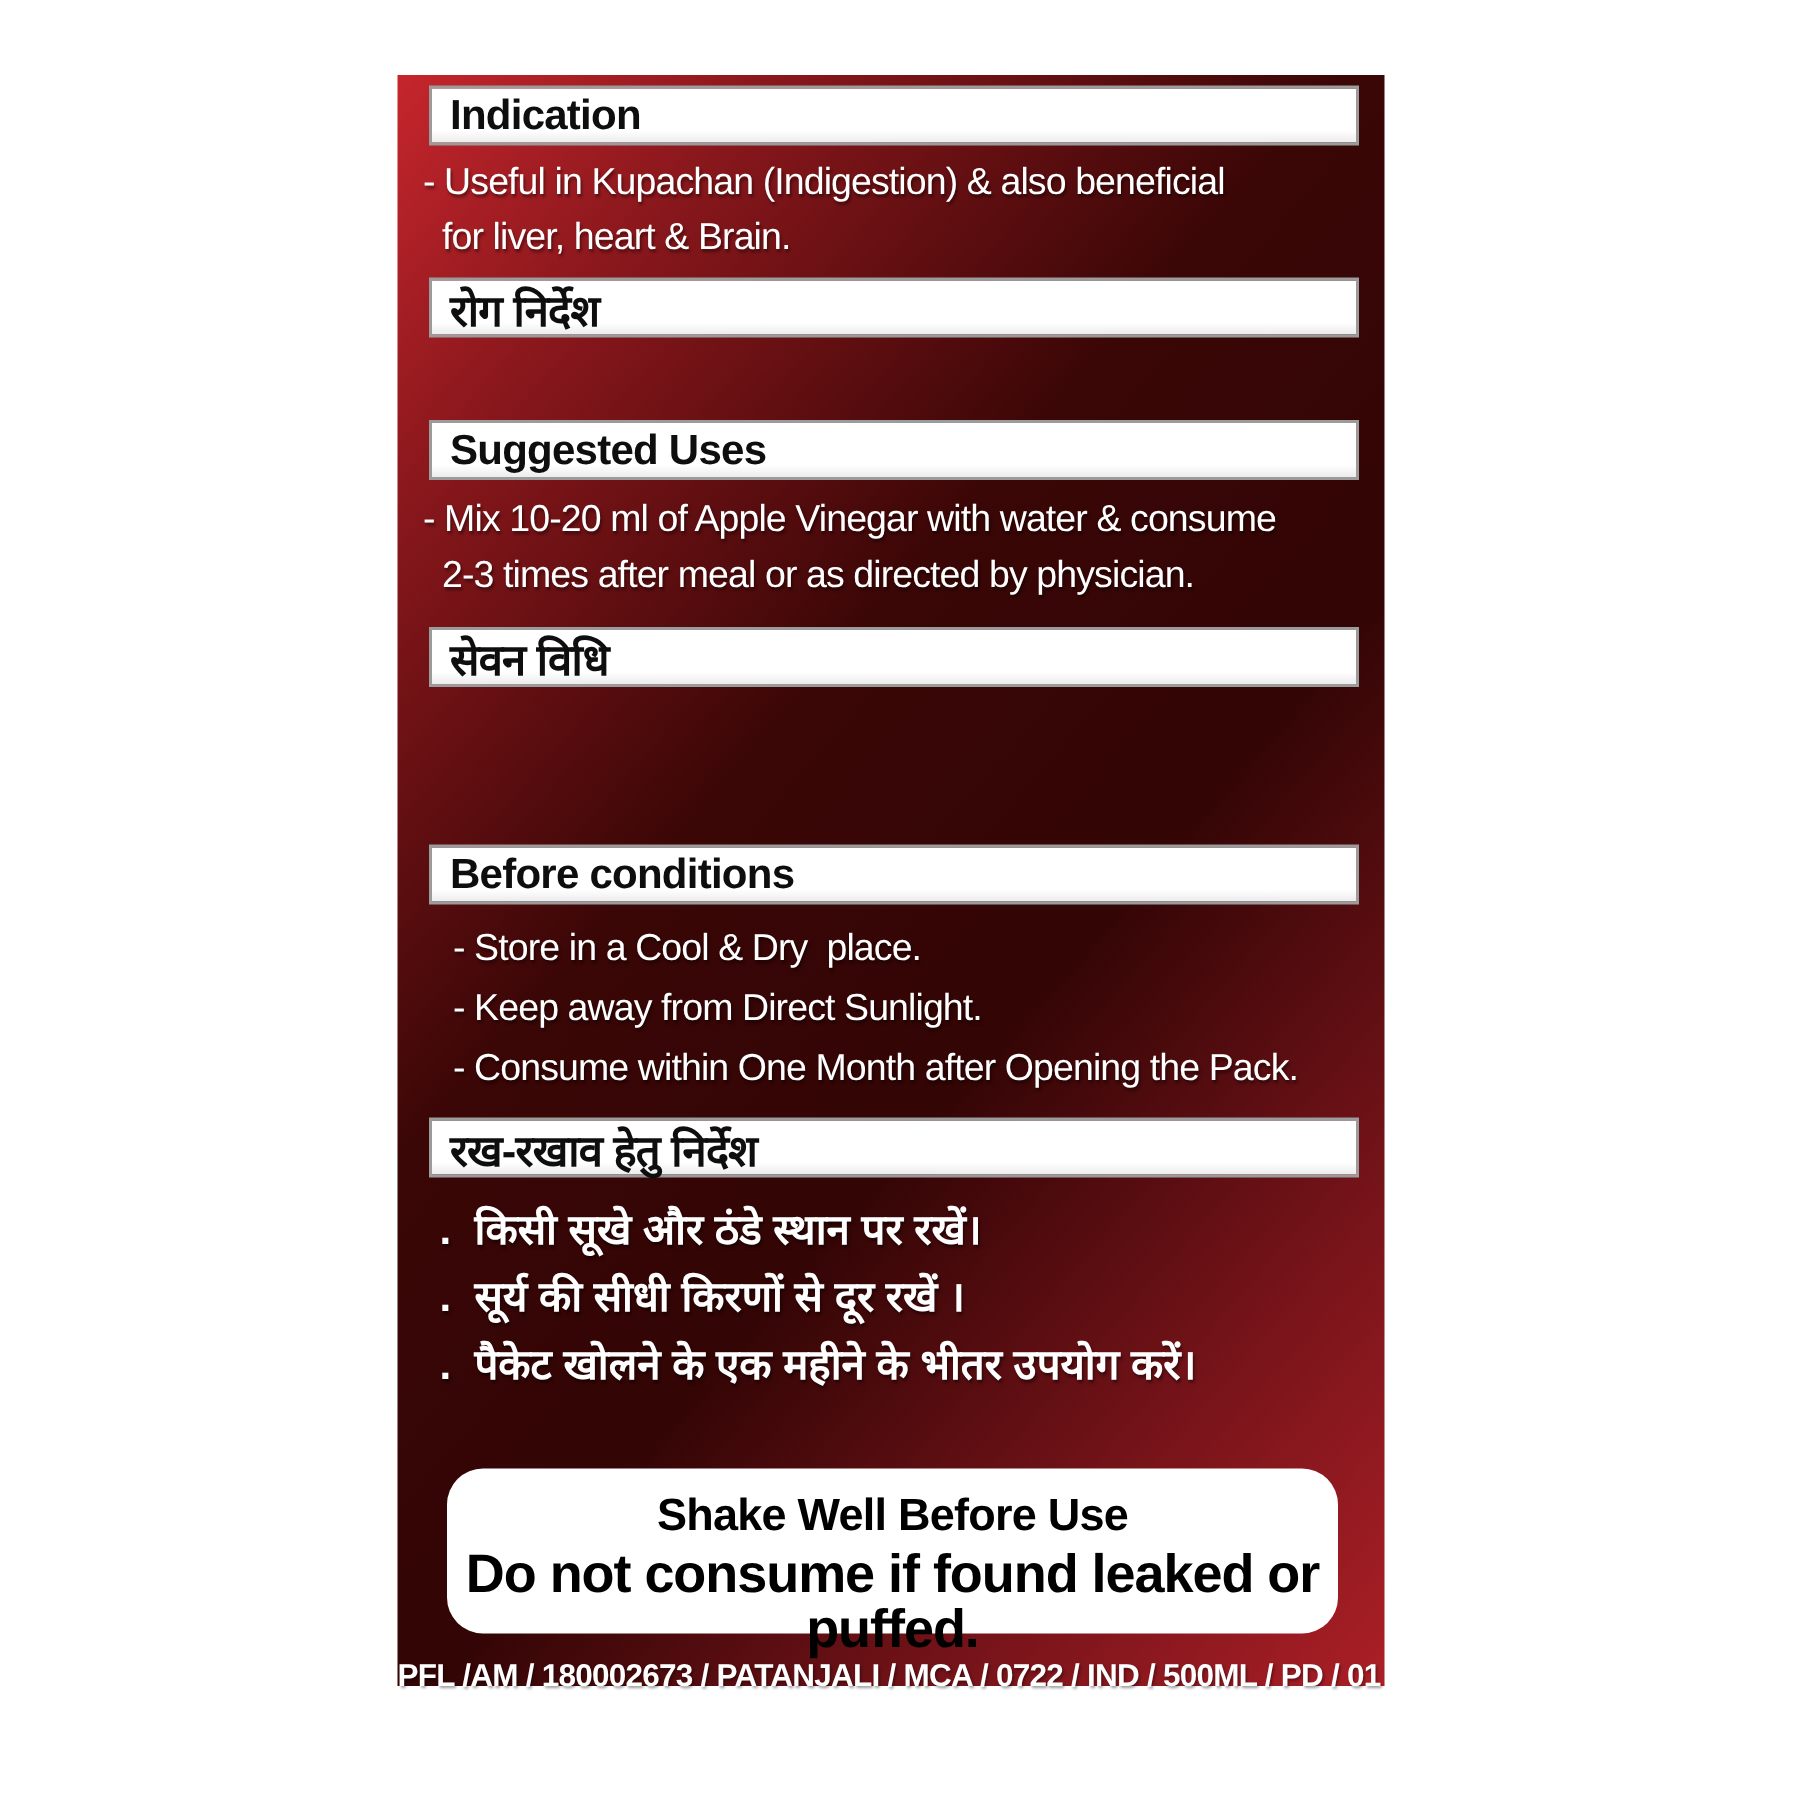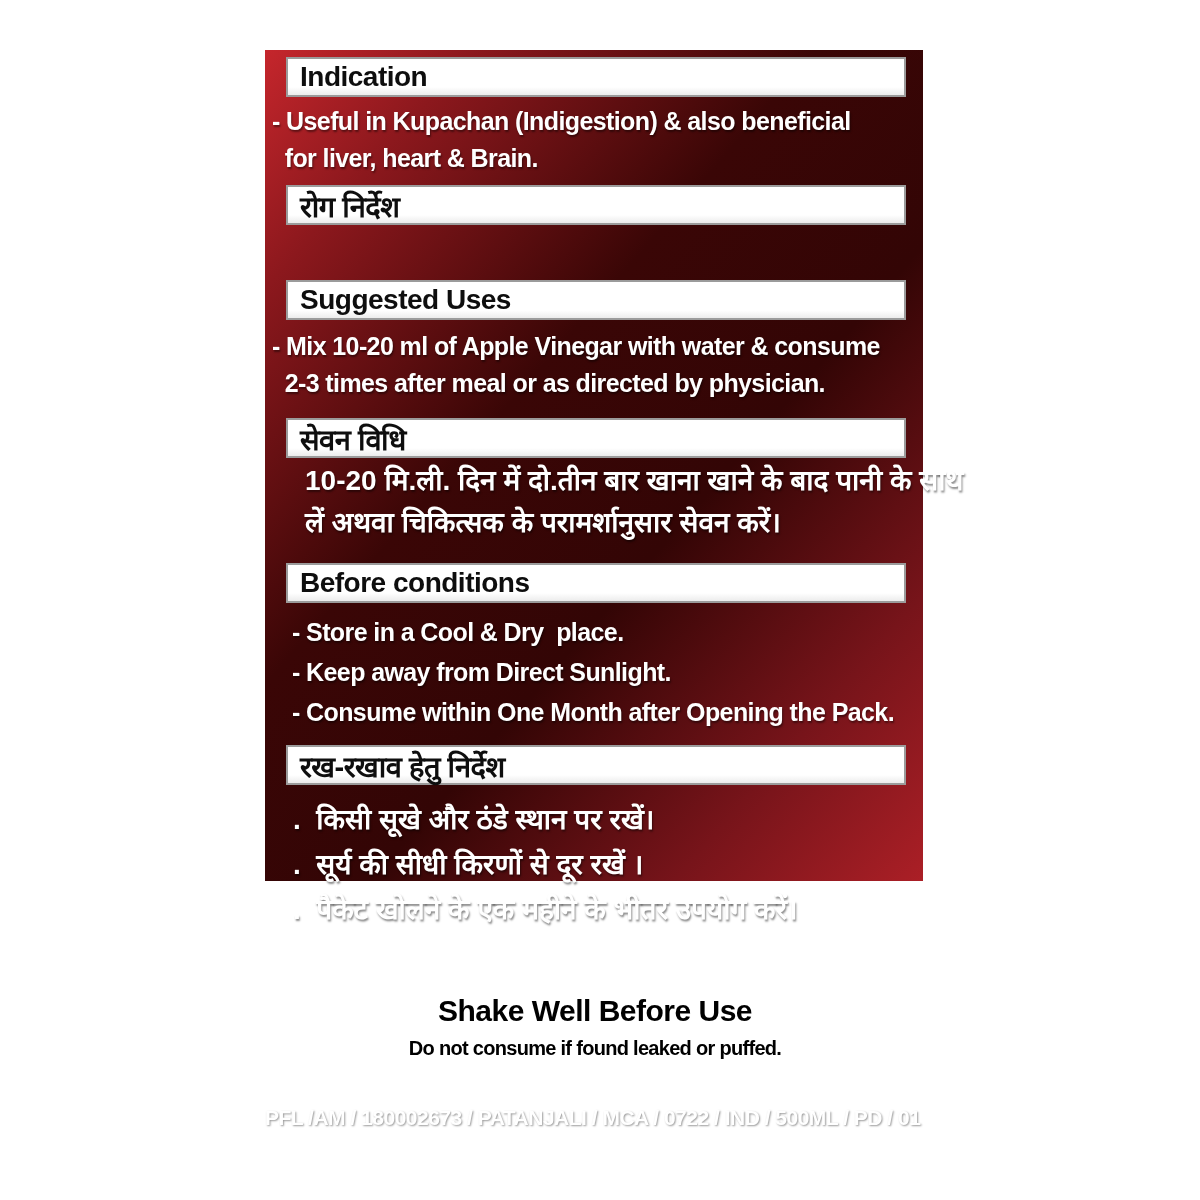--- a/index.html
+++ b/index.html
@@ -6,21 +6,21 @@
   body{
     width:1200px;height:1200px;
     background:#ffffff;
     font-family:"Liberation Sans", sans-serif;
     position:relative;
     overflow:hidden;
   }
   .panel{
     position:absolute;
     left:265px; top:50px;
-    width:658px; height:831px;
+    width:658px; height:1074px;
     background:linear-gradient(131deg,
       #c5262c 0%, #8c181d 15%, #3a0606 40%,
       #330505 60%, #77141a 82%, #ab1f26 100%);
     box-sizing:border-box;
     padding-left:16px;
   }
   .bar{
     position:absolute;
     left:21px; width:620px; height:40px;
     background:linear-gradient(#ffffff 0%, #ffffff 78%, #ececec 100%);
@@ -30,43 +30,43 @@
     padding-left:12px;
     color:#0e0e0e;
     font-weight:bold;
     font-size:28px;
     letter-spacing:-0.5px;
     white-space:nowrap;
   }
   .bar.hindi{ font-size:29px; font-weight:bold; }
   .txt{
     position:absolute;
-    left:7px; right:20px;
+    left:17px; right:20px;
     color:#ffffff;
-    font-weight:bold;
+    font-weight:normal;
     white-space:pre;
     text-shadow:1px 2px 2px rgba(0,0,0,0.45);
   }
   .eng{ font-size:25px; line-height:37px; letter-spacing:-0.6px; }
   .hin{ font-size:28px; line-height:42px; left:40px; font-weight:bold; }
   .storage-list{ line-height:40px; }
   .hin-list{ line-height:45px; left:28px; }
   .shake-box{
     position:absolute;
     left:33px; top:929px;
     width:594px; height:110px;
     background:#ffffff;
     border-radius:24px;
     box-sizing:border-box;
     text-align:center;
     padding-top:13px;
     color:#000000;
   }
   .shake-box .l1{ font-size:30px; font-weight:bold; line-height:38px; letter-spacing:-0.5px; }
-  .shake-box .l2{ font-size:20px; font-weight:bold; line-height:37px; letter-spacing:-0.7px; }
+  .shake-box .l2{ font-size:36px; font-weight:bold; line-height:37px; letter-spacing:-0.7px; }
   .footer-code{
     position:absolute;
     left:0; width:100%;
     top:1056px;
     text-align:left;
     color:#ffffff;
     font-size:21px;
     font-weight:bold;
     letter-spacing:-0.5px;
     text-shadow:1px 1px 2px rgba(0,0,0,0.4);
@@ -88,21 +88,20 @@
   </div>
 
   <div class="bar" style="top:230px;">
     <span>Suggested Uses</span>
   </div>
   <div class="txt eng" style="top:278px;"><span>- Mix 10-20 ml of Apple Vinegar with water &amp; consume</span><br><span>  2-3 times after meal or as directed by physician.</span></div>
 
   <div class="bar hindi" style="top:368px;">
     <span>सेवन  विधि</span>
   </div>
-  <div class="txt hin" style="top:410px;"><span>10-20 मि.ली. दिन में दो.तीन बार खाना खाने के बाद पानी के साथ</span><br><span>लें अथवा चिकित्सक के परामर्शानुसार सेवन करें।</span></div>
 
   <div class="bar" style="top:513px;">
     <span>Before conditions</span>
   </div>
   <div class="txt eng storage-list" style="top:562px;margin-left:20px;"><span>- Store in a Cool &amp; Dry  place.</span><br><span>- Keep away from Direct Sunlight.</span><br><span>- Consume within One Month after Opening the Pack.</span></div>
 
   <div class="bar hindi" style="top:695px;">
     <span>रख-रखाव हेतु निर्देश</span>
   </div>
   <div class="txt hin hin-list" style="top:747px;"><span>.  किसी सूखे और ठंडे स्थान पर रखें।</span><br><span>.  सूर्य की सीधी किरणों से दूर रखें ।</span><br><span>.  पैकेट खोलने के एक महीने के भीतर उपयोग करें।</span></div>

